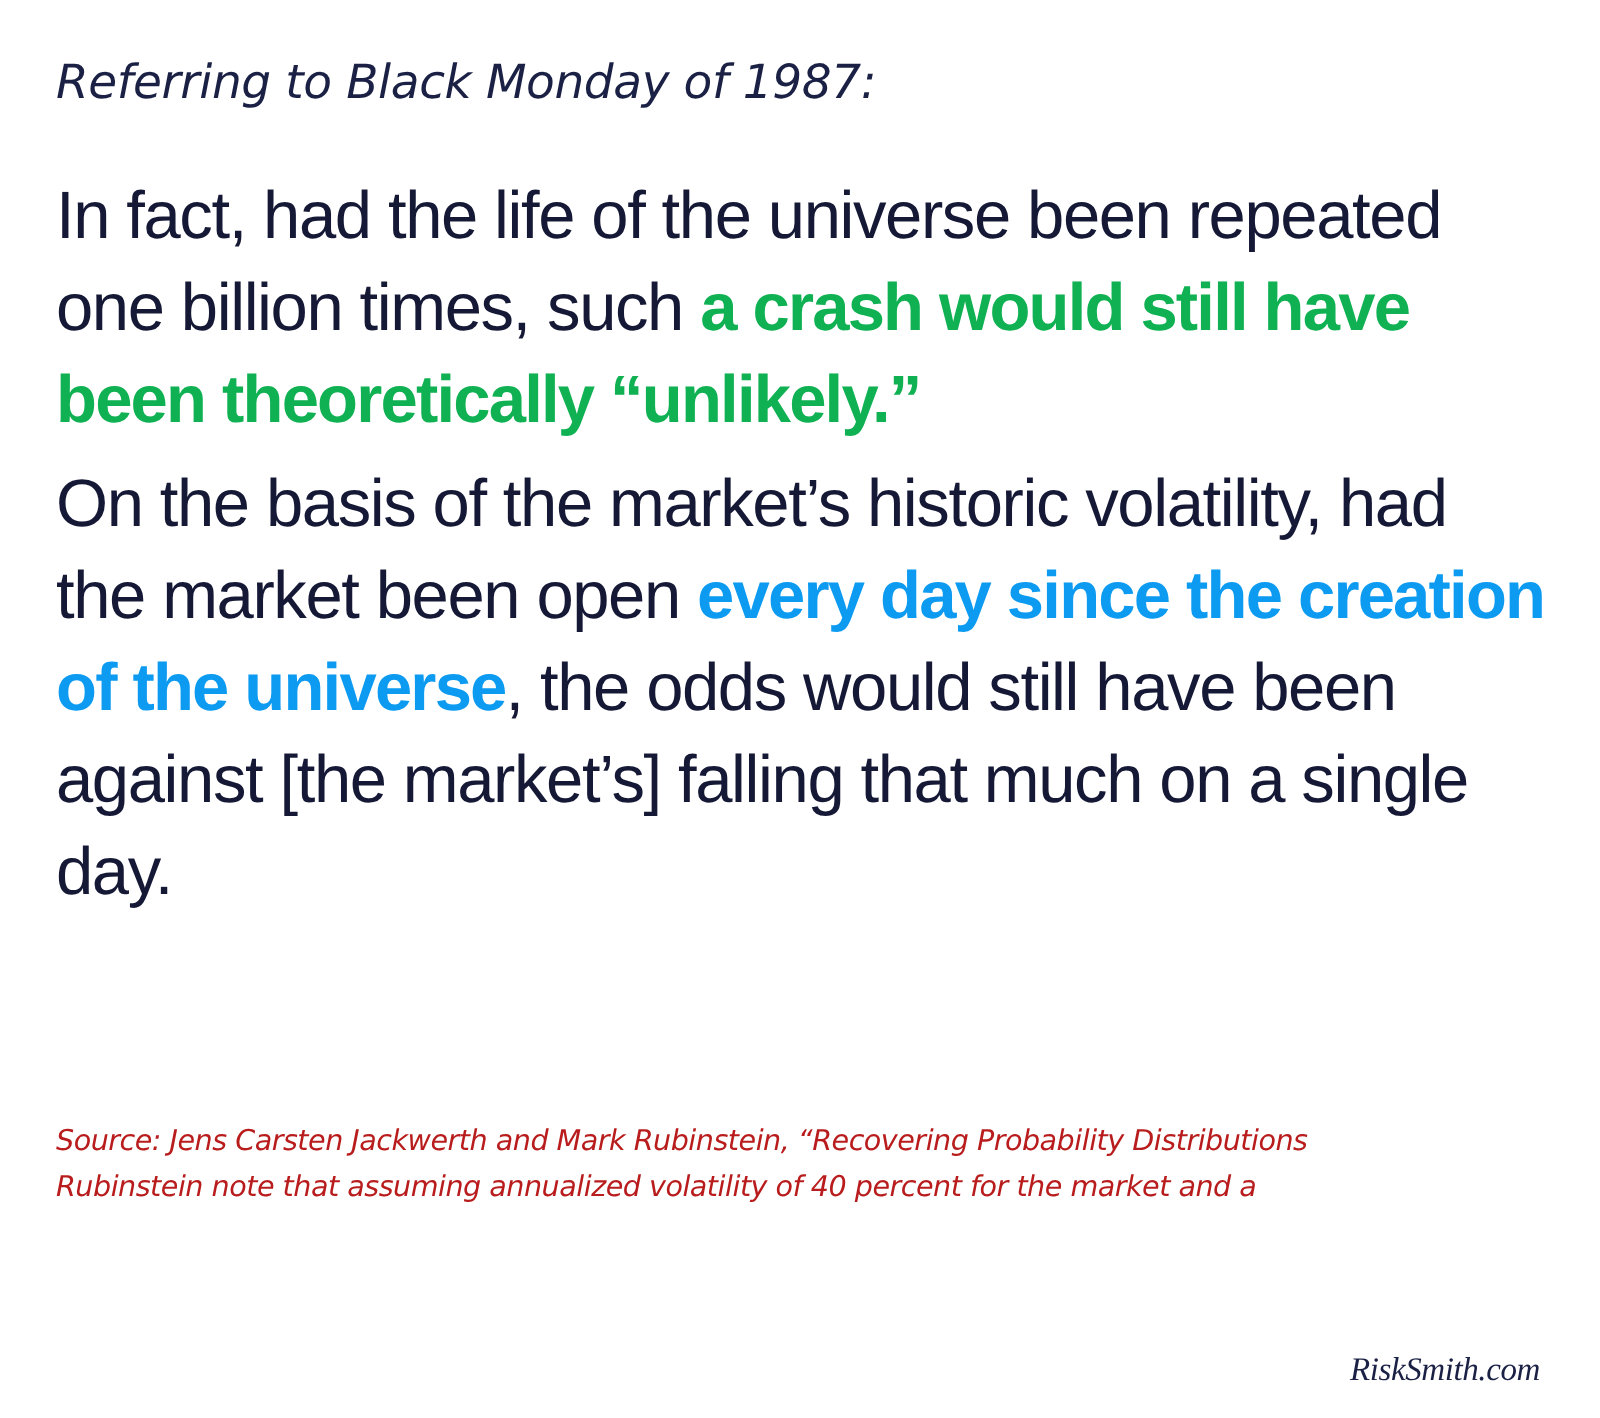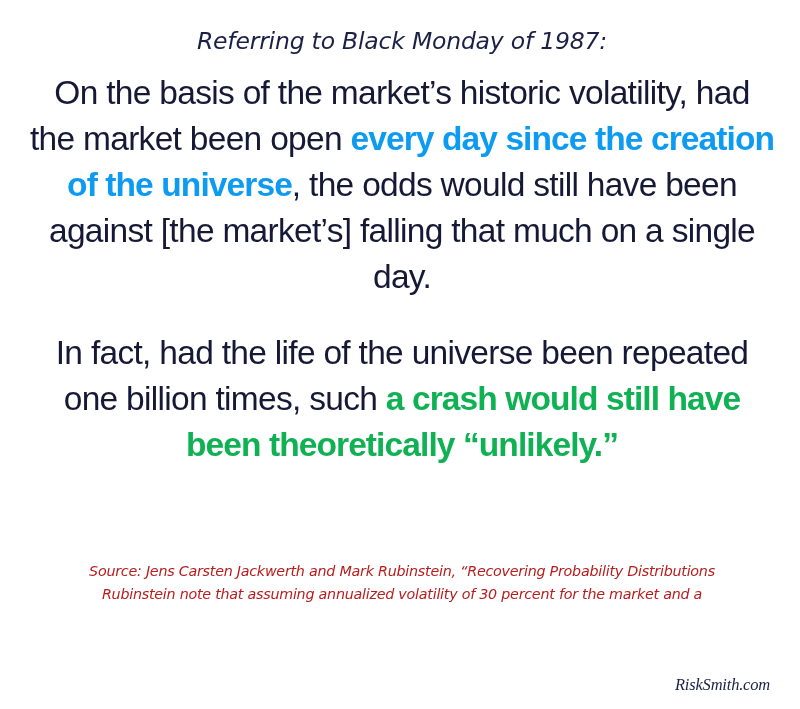--- a/index.html
+++ b/index.html
@@ -12,21 +12,20 @@
     font-family: "Liberation Sans", sans-serif;
   }
   .card {
     position: relative;
     width: 800px;
     height: 709px;
     background: #ffffff;
     box-sizing: border-box;
     padding: 12px;
     overflow: hidden;
-    text-align: center;
   }
   .inner {
     position: absolute;
     left: 28px;
     top: 26px;
     right: 24px;
   }
 
   
   .intro {
@@ -103,30 +102,30 @@
 </style>
 </head>
 <body>
 
 <div class="card">
 
   <div class="inner">
 
     <p class="intro">Referring to Black Monday of 1987:</p>
 
+    <p class="quote p2">
+      <span>In fact, had the life of the universe been repeated one billion times, such </span><span class="hl-green">a crash would still have been theoretically “unlikely.”</span>
+    </p>
+
     <p class="quote p1">
       <span>On the basis of the market’s historic volatility, had the market been open </span><span class="hl-blue">every day since the creation of the universe</span><span>, the odds would still have been against [the market’s] falling that much on a single day.</span>
-    </p>
-
-    <p class="quote p2">
-      <span>In fact, had the life of the universe been repeated one billion times, such </span><span class="hl-green">a crash would still have been theoretically “unlikely.”</span>
     </p>
 
   </div>
 
   <div class="source">
     <div>Source: Jens Carsten Jackwerth and Mark Rubinstein, “Recovering Probability Distributions</div>
-    <div>Rubinstein note that assuming annualized volatility of 30 percent for the market and a</div>
+    <div>Rubinstein note that assuming annualized volatility of 40 percent for the market and a</div>
   </div>
 
   <div class="brand">RiskSmith.com</div>
 
 </div>
 
 </body></html>

